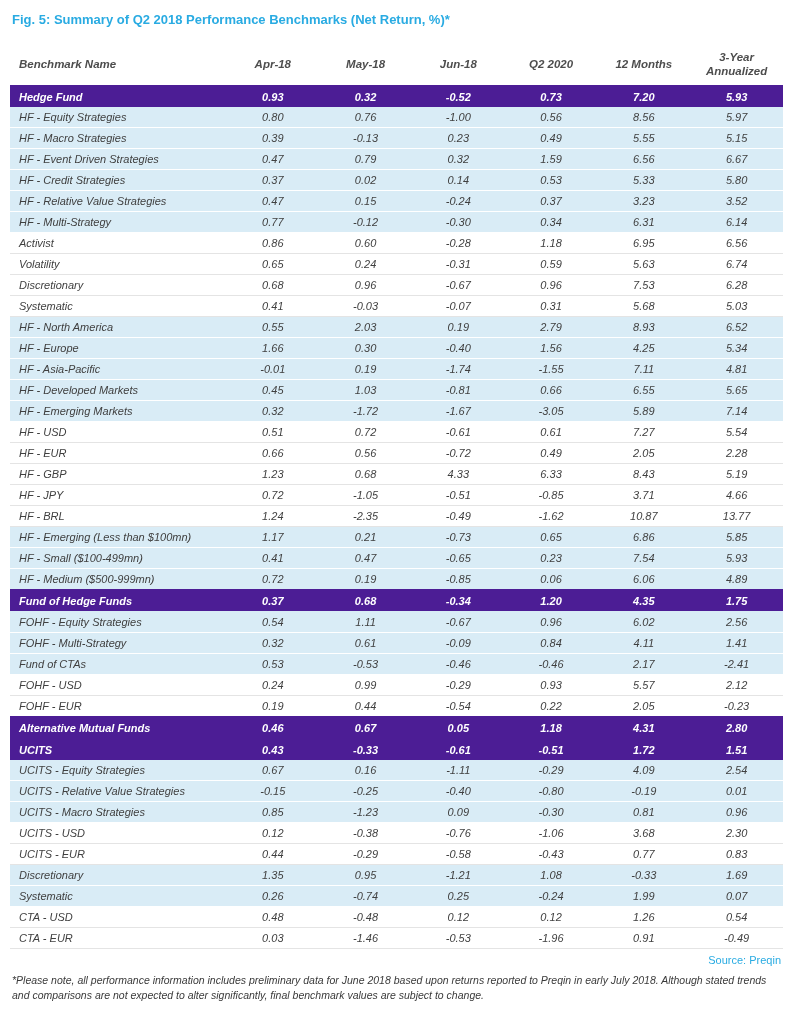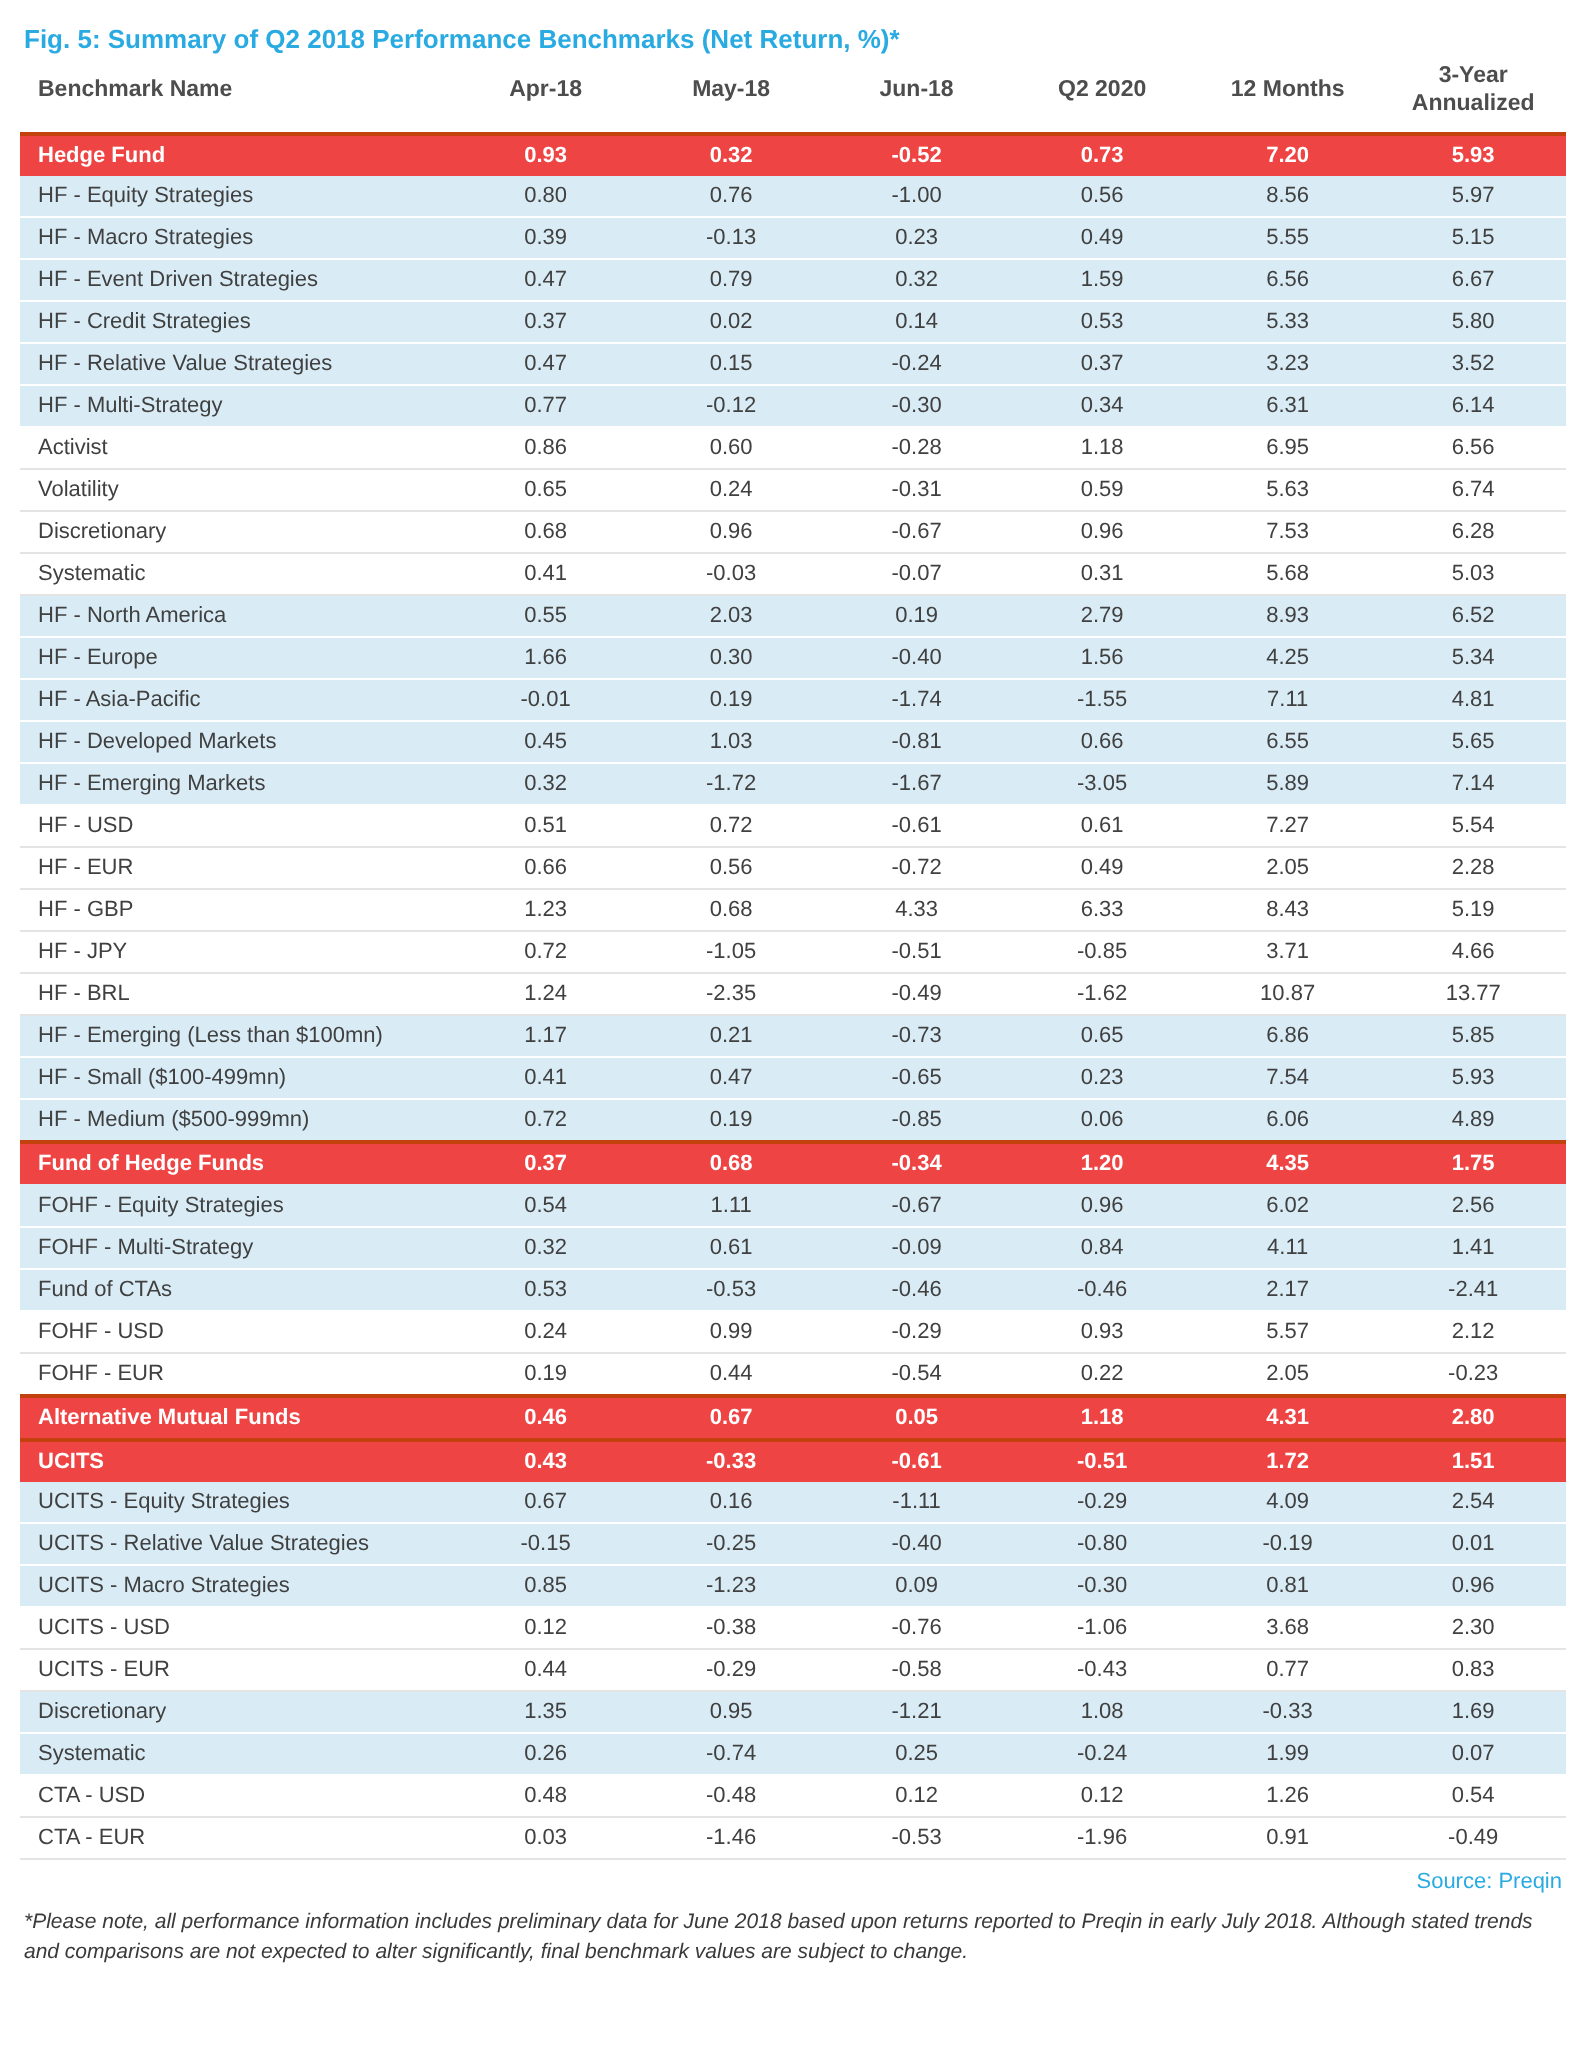--- a/index.html
+++ b/index.html
@@ -12,26 +12,27 @@
     width: 793px;
     height: 1024px;
     padding: 8px 10px 0 10px;
     background: #ffffff;
     overflow: hidden;
   }
   .title {
     color: #29ABE2;
     font-size: 13px;
     font-weight: bold;
-    margin: 4px 0 2px 2px;
+    margin: 4px 0 21px 2px;
   }
   table.bench-table {
     border-collapse: collapse;
     width: 100%;
     table-layout: fixed;
+    font-style: italic;
   }
   thead th {
     font-size: 11.5px;
     color: #4D4D4D;
     font-weight: bold;
     padding: 2px 6px 6px 6px;
     vertical-align: middle;
     text-align: center;
     line-height: 1.25;
     background: #ffffff;
@@ -46,24 +47,24 @@
     height: 21px;
     line-height: 20px;
     padding: 0 8px;
     color: #404040;
     white-space: nowrap;
     overflow: hidden;
   }
   tbody td.name-cell { text-align: left; padding-left: 9px; }
   tbody td.num-cell  { text-align: center; }
   tr.section td {
-    background: #ef4444;
+    background: #4c1d95;
     color: #ffffff;
     font-weight: bold;
-    border-top: 2px solid #c2410c;
+    border-top: 2px solid #4c1d95;
     border-bottom: none;
   }
   tr.light td {
     background: #D9ECF6;
     border-bottom: 1px solid #ffffff;
   }
   tr.white td {
     background: #ffffff;
     border-bottom: 1px solid #E4E4E4;
   }

